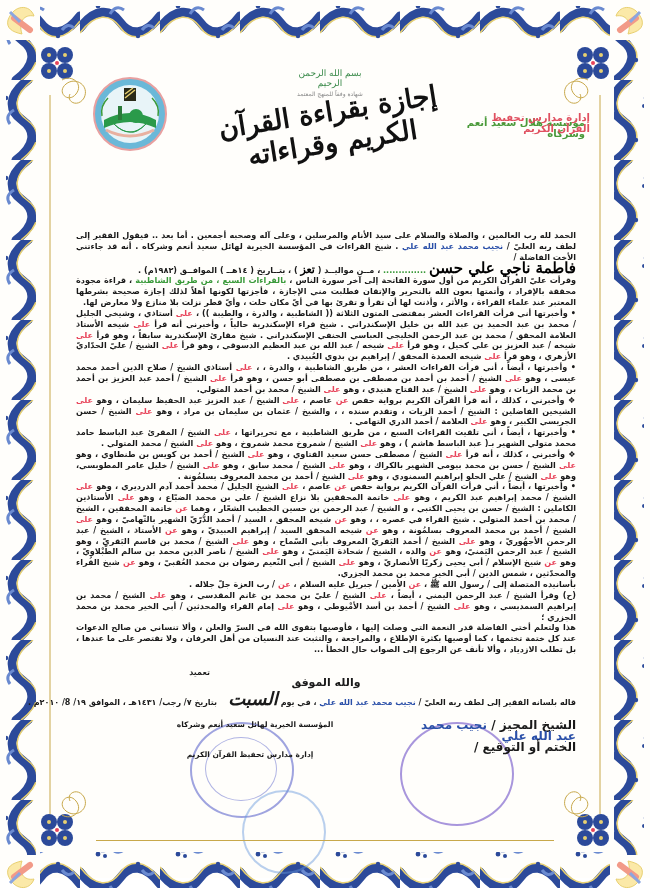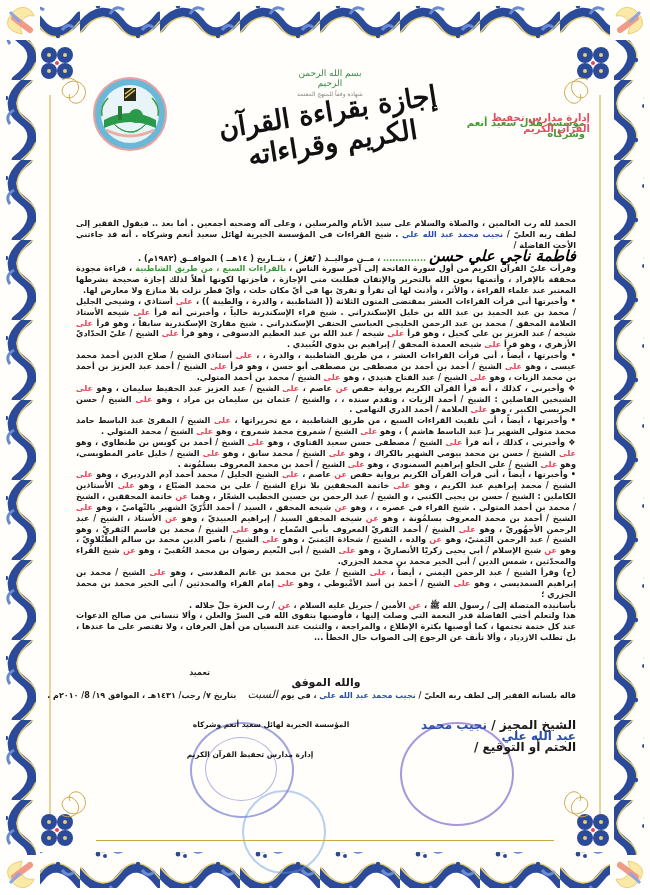--- a/index.html
+++ b/index.html
@@ -12,35 +12,35 @@
   
   .logo { position:absolute; left:92px; top:76px; width:76px; height:76px; }
   .bismillah { position:absolute; left:290px; top:68px; width:80px; text-align:center; font-size:9px; color:#3a8a4a; direction:rtl; font-family:"DejaVu Serif", serif; }
   .subline { position:absolute; left:230px; top:90px; width:200px; text-align:center; font-size:6px; color:#888; direction:rtl; }
   .title1 { position:absolute; left:190px; top:96px; width:280px; text-align:center; font-family:"DejaVu Serif", serif; font-weight:bold; font-size:27px; color:#111; direction:rtl; transform:rotate(-9deg); letter-spacing:0px; }
   .title2 { position:absolute; left:170px; top:152px; width:300px; text-align:center; font-family:"DejaVu Serif", serif; font-weight:bold; font-size:27px; color:#111; direction:rtl; }
   .inst-green { position:absolute; left:465px; top:80px; width:120px; text-align:right; direction:rtl; font-size:10px; color:#4a9a3a; font-weight:bold;margin-top:37px; }
   .inst-red { position:absolute; left:460px; top:112px; width:130px; text-align:right; direction:rtl; font-size:10px; color:#e05060; font-weight:bold; }
 
   
-  .body { position:absolute; left:76px; top:218px; width:500px; direction:rtl; text-align:justify; font-size:8.1px; line-height:10.85px; color:#1a1a1a; font-weight:bold; font-family:"DejaVu Sans", sans-serif; }
+  .body { position:absolute; left:76px; top:230px; width:500px; direction:rtl; text-align:justify; font-size:8.1px; line-height:10.85px; color:#1a1a1a; font-weight:bold; font-family:"DejaVu Sans", sans-serif; }
   .body p { margin:0; }
   .red { color:#e8445a; }
   .blue { color:#2a4fa8; }
   .green { color:#3a9a3a; }
-  .hand { font-family:"DejaVu Serif", serif; font-size:15px; font-weight:bold; font-style:italic; color:#000;margin-top:9px; }
+  .hand { font-family:"DejaVu Serif", serif; font-size:15px; font-weight:bold; color:#000;margin-top:9px; }
   .dots { color:#3a9a3a; letter-spacing:-1px; }
 
   .closing { position:absolute; left:76px; top:676px; width:500px; direction:rtl; text-align:center; font-size:11px; color:#1a1a1a; font-weight:bold; }
   .sigline { position:absolute; left:76px; top:688px; width:500px; direction:rtl; font-size:8px; color:#1a1a1a; font-weight:bold; white-space:nowrap; }
-  .day { font-family:"DejaVu Serif", serif; font-size:11px; font-weight:normal; font-style:italic; }
+  .day { font-family:"DejaVu Serif", serif; font-size:18px; font-weight:bold; font-style:italic; }
   .taamid { position:absolute; left:150px; top:668px; width:60px; text-align:right; font-size:8px; font-weight:bold; color:#1a1a1a; }
 
   .sig-right { position:absolute; left:400px; top:720px; width:176px; direction:rtl; font-size:12px; font-weight:bold; color:#1a1a1a; line-height:11px; }
-  .sig-left1 { position:absolute; left:191px; top:720px; width:160px; direction:rtl; text-align:center; font-size:7.5px; font-weight:bold; color:#1a1a1a; }
+  .sig-left1 { position:absolute; left:175px; top:720px; width:160px; direction:rtl; text-align:center; font-size:7.5px; font-weight:bold; color:#1a1a1a; }
   .sig-left2 { position:absolute; left:180px; top:750px; width:140px; direction:rtl; text-align:center; font-size:7.5px; font-weight:bold; color:#1a1a1a; }
   .hand-note { position:absolute; left:260px; top:742px; width:120px; direction:rtl; text-align:center; font-family:"DejaVu Serif", serif; font-style:italic; font-size:10px; color:#222; line-height:17px; }
 
   .stamp { position:absolute; border-radius:50%; border:2px solid rgba(80,90,200,0.55); }
   .stamp-inner { position:absolute; border-radius:50%; border:1px solid rgba(80,90,200,0.45); }
   .bottom-line { position:absolute; left:96px; top:840px; width:458px; height:1px; background:#c8a84a; }
 </style>
 </head>
 <body>
 
@@ -187,22 +187,22 @@
       <span>وقرأت عليّ القرآن الكريم من أول سورة الفاتحة إلى آخر سورة الناس ،</span>
       <span class="green">بالقراءات السبع ، من طريق الشاطبية</span>
       <span>، قراءة مجودة محققة بالإفراد ، وأتمتها بعون الله بالتحرير والإتقان فطلبت مني الإجازة ، فأجزتها لكونها أهلاً لذلك إجازة صحيحة بشرطها المعتبر عند علماء القراءة ، والأثر ، وأذنت لها أن تقرأ و تقرئ بها في أيّ مكان حلت ، وأيّ قطر نزلت بلا منازع ولا معارض لها.</span>
     </p>
     <p>• وأخبرتها أني قرأت القراءات العشر بمقتضى المتون الثلاثة (( الشاطبية ، والدرة ، والطيبة )) ، <span class="red">على</span> أستاذي ، وشيخي الجليل / محمد بن عبد الحميد بن عبد الله بن خليل الإسكندراني . شيخ قراء الإسكندرية حالياً ، وأخبرني أنه قرأ <span class="red">على</span> شيخه الأستاذ العلامة المحقق / محمد بن عبد الرحمن الخليجي العباسي الحنفي الإسكندراني . شيخ مقارئ الإسكندرية سابقاً ، وهو قرأ <span class="red">على</span> شيخه / عبد العزيز بن علي كحيل ، وهو قرأ <span class="red">على</span> شيخه / عبد الله بن عبد العظيم الدسوقي ، وهو قرأ <span class="red">على</span> الشيخ / عليّ الحدّاديّ الأزهري ، وهو قرأ <span class="red">على</span> شيخه العمدة المحقق / إبراهيم بن بدوي العُبيدي .</p>
     <p>• وأخبرتها ، أيضاً ، أني قرأت القراءات العشر ، من طريق الشاطبية ، والدرة ، ، <span class="red">على</span> أستاذي الشيخ / صلاح الدين أحمد محمد عيسى ، وهو <span class="red">على</span> الشيخ / أحمد بن أحمد بن مصطفى بن مصطفى أبو حسن ، وهو قرأ <span class="red">على</span> الشيخ / أحمد عبد العزيز بن أحمد بن محمد الزيات ، وهو <span class="red">على</span> الشيخ / عبد الفتاح هنيدي ، وهو <span class="red">على</span> الشيخ / محمد بن أحمد المتولي.</p>
     <p>❖ وأخبرني ، كذلك ، أنه قرأ القرآن الكريم برواية حفص <span class="red">عن</span> عاصم ، <span class="red">على</span> الشيخ / عبد العزيز عبد الحفيظ سليمان ، وهو <span class="red">على</span> الشيخين الفاضلين : الشيخ / أحمد الزيات ، وتقدم سنده ، ، والشيخ / عثمان بن سليمان بن مراد ، وهو <span class="red">على</span> الشيخ / حسن الجريسي الكبير ، وهو <span class="red">على</span> العلامة / أحمد الدري التهامي .</p>
     <p>• وأخبرتها ، أيضاً ، أني تلقيت القراءات السبع ، من طريق الشاطبية ، مع تحريراتها ، <span class="red">على</span> الشيخ / المقرئ عبد الباسط حامد محمد متولي الشهير بـ( عبد الباسط هاشم ) ، وهو <span class="red">على</span> الشيخ / شمروخ محمد شمروخ ، وهو <span class="red">على</span> الشيخ / محمد المتولي .</p>
     <p>❖ وأخبرني ، كذلك ، أنه قرأ <span class="red">على</span> الشيخ / مصطفى حسن سعيد القتاوي ، وهو <span class="red">على</span> الشيخ / أحمد بن كويس بن طنطاوي ، وهو <span class="red">على</span> الشيخ / حسن بن محمد بيومي الشهير بالكراك ، وهو <span class="red">على</span> الشيخ / محمد سابق ، وهو <span class="red">على</span> الشيخ / خليل عامر المطوبسي، وهو <span class="red">على</span> الشيخ / علي الحلو إبراهيم السمنودي ، وهو <span class="red">على</span> الشيخ / أحمد بن محمد المعروف بسلمُونة .</p>
     <p>• وأخبرتها ، أيضاً ، أني قرأت القرآن الكريم برواية حفص <span class="red">عن</span> عاصم ، <span class="red">على</span> الشيخ الجليل / محمد أحمد آدم الدرديري ، وهو <span class="red">على</span> الشيخ / محمد إبراهيم عبد الكريم ، وهو <span class="red">على</span> خاتمة المحققين بلا نزاع الشيخ / علي بن محمد الضبّاع ، وهو <span class="red">على</span> الأستاذين الكاملين : الشيخ / حسن بن يحيى الكتبي ، و الشيخ / عبد الرحمن بن حسين الخطيب الشعّار ، وهما <span class="red">عن</span> خاتمة المحققين ، الشيخ / محمد بن أحمد المتولي . شيخ القراء في عصره ، ، وهو <span class="red">عن</span> شيخه المحقق ، السيد / أحمد الدُّرّيّ الشهير بالتّهاميّ ، وهو <span class="red">على</span> الشيخ / أحمد بن محمد المعروف بسلمُونة ، وهو <span class="red">عن</span> شيخه المحقق السيد / إبراهيم العبيديّ ، وهو <span class="red">عن</span> الأستاذ ، الشيخ / عبد الرحمن الأجهُوريّ ، وهو <span class="red">على</span> الشيخ / أحمد البَقريّ المعروف بأبي السّماح ، وهو <span class="red">على</span> الشيخ / محمد بن قاسم البَقريّ ، وهو الشيخ / عبد الرحمن اليَمنيّ، وهو <span class="red">عن</span> والده ، الشيخ / شحاذة اليَمنيّ ، وهو <span class="red">على</span> الشيخ / ناصر الدين محمد بن سالم الطّبْلاويّ ، وهو <span class="red">عن</span> شيخ الإسلام / أبي يحيى زكريّا الأنصاريّ ، وهو <span class="red">على</span> الشيخ / أبي النّعيم رضوان بن محمد العُقبيّ ، وهو <span class="red">عن</span> شيخ القُراء والمحدّثين ، شمس الدين / أبي الخير محمد بن محمد الجزري.</p>
+    <p>بأسانيده المتصلة إلى / رسول الله ﷺ ، <span class="red">عن</span> الأمين / جبريل عليه السلام ، <span class="red">عن</span> / رب العزة جلّ جلاله .</p>
     <p>(ح) وقرأ الشيخ / عبد الرحمن اليمني ، أيضاً ، <span class="red">على</span> الشيخ / عليّ بن محمد بن غانم المقدسي ، وهو <span class="red">على</span> الشيخ / محمد بن إبراهيم السمديسي ، وهو <span class="red">على</span> الشيخ / أحمد بن أسد الأمْيوطي ، وهو <span class="red">على</span> إمام القراء والمحدثين / أبي الخير محمد بن محمد الجزري ؛</p>
-    <p>بأسانيده المتصلة إلى / رسول الله ﷺ ، <span class="red">عن</span> الأمين / جبريل عليه السلام ، <span class="red">عن</span> / رب العزة جلّ جلاله .</p>
     <p>هذا ولتعلم أختي الفاضلة قدر النعمة التي وصلت إليها ، فأوصيها بتقوى الله في السرّ والعلن ، وألا تنساني من صالح الدعوات عند كل ختمة تختمها ، كما أوصيها بكثرة الإطلاع ، والمراجعة ، والتثبت عند النسيان من أهل العرفان ، ولا تقتصر على ما عندها ، بل تطلب الازدياد ، وألا تأنف عن الرجوع إلى الصواب حال الخطأ ...</p>
   </div>
 
   <div class="closing">والله الموفق</div>
   <div class="sigline">
     <span>قاله بلسانه الفقير إلى لطف ربه العليّ /</span>
     <span class="blue">نجيب محمد عبد الله علي</span>
     <span>، في يوم</span>
     <span class="day">السبت</span>
     &nbsp;&nbsp;

